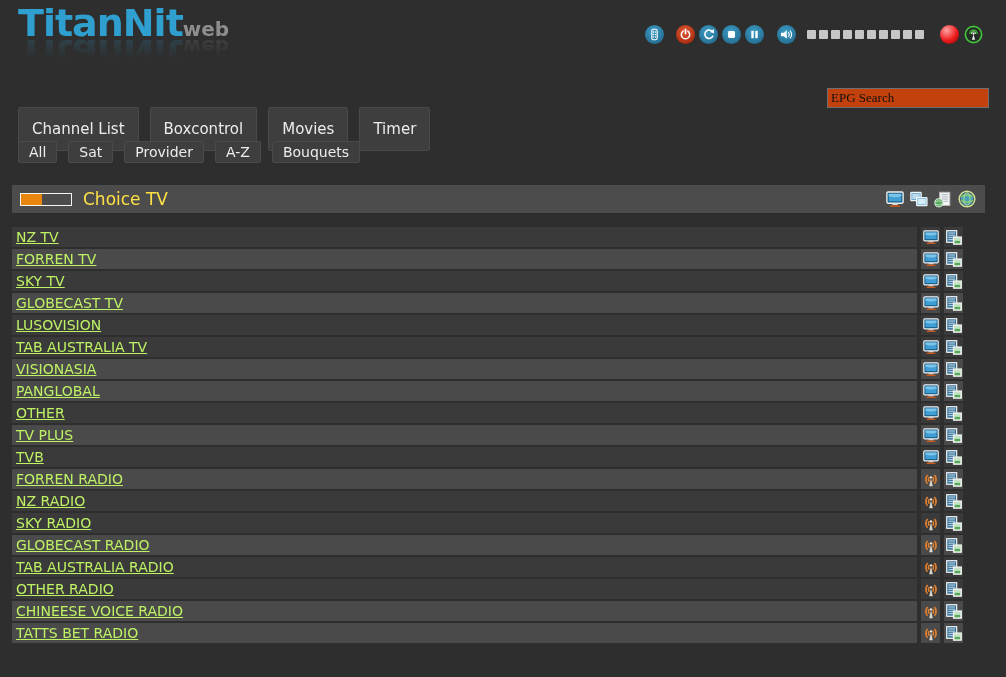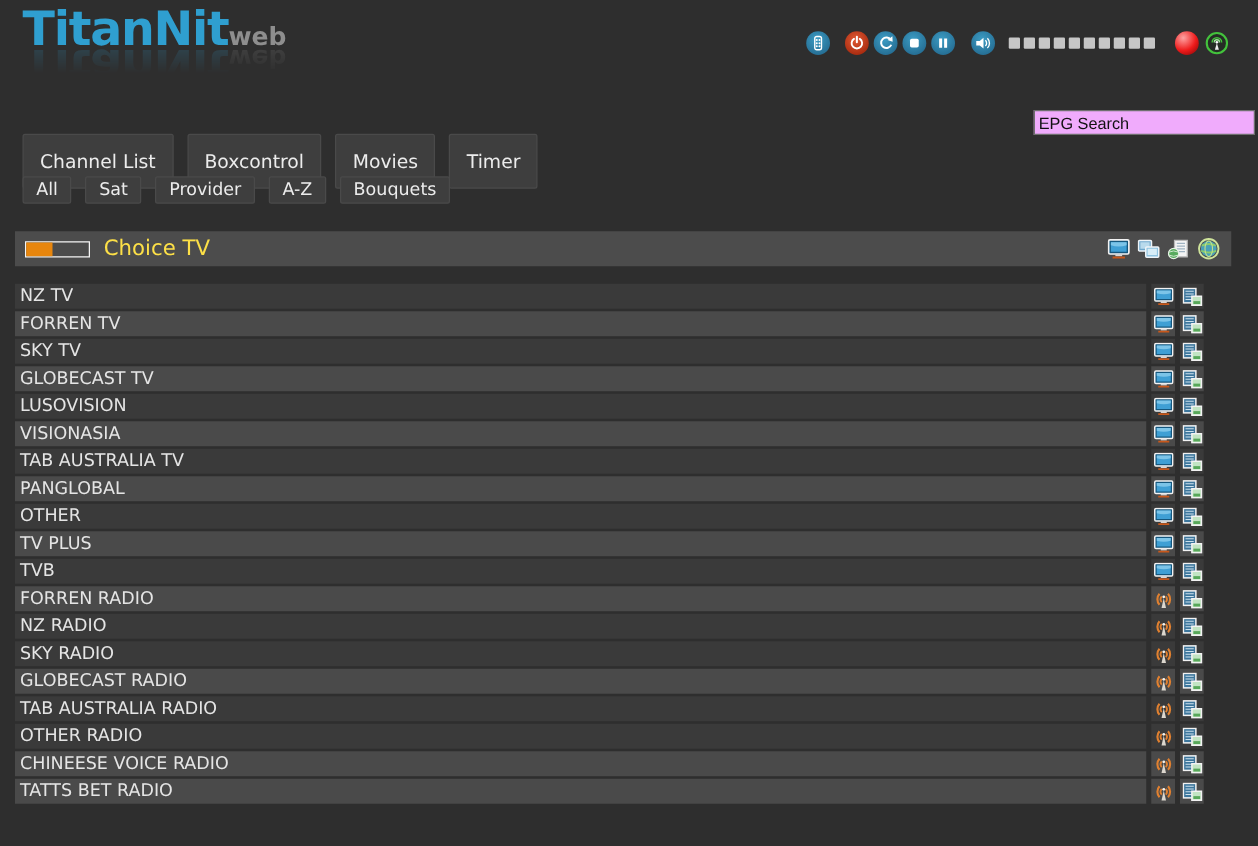--- a/index.html
+++ b/index.html
@@ -37,23 +37,23 @@
   #volume-level { display:flex; align-items:center; margin-left:8px; }
   .vol-seg { width:9px; height:9px; background:#c6c6c6; border-radius:1px; margin-left:3px; }
   .record-ball {
     width:19px; height:19px; border-radius:50%; margin-left:16px;
     background:radial-gradient(circle at 35% 28%, #ffa2a2, #ee1b1b 55%, #860505 95%);
   }
   .antenna-badge { width:19px; height:19px; margin-left:5px; display:flex; align-items:center; justify-content:center; }
 
   
   #search-input {
-    position:absolute; left:827px; top:88px; width:177px; height:20px;
-    background:#f0abfc; color:#111; border:1px solid #6f6f6f;
-    font-family:Liberation Sans, sans-serif; font-size:13px; padding:0 3px;
+    position:absolute; left:827px; top:88px; width:162px; height:20px;
+    background:#c2410c; color:#111; border:1px solid #6f6f6f;
+    font-family:Liberation Serif, serif; font-size:13px; padding:0 3px;
   }
 
   
   .tab-row { position:absolute; display:flex; }
   #nav-tabs { left:18px; top:107px; }
   #filter-tabs { left:18px; top:141px; }
   .tab-btn {
     background:#3e3e3e; color:#ececec; border:1px solid #4a4a4a; border-radius:2px;
     font-family:"DejaVu Sans",sans-serif; font-size:15px; padding:12px 13px; margin-right:11px;
     cursor:pointer; white-space:nowrap;
@@ -69,22 +69,22 @@
   #progress-fill { height:100%; background:#e8860d; }
   #now-channel { font-size:17px; color:#fde047; margin-right:9px; white-space:nowrap; }
   #now-epg { font-size:11.5px; color:#fdfdfd; white-space:nowrap; position:relative; top:1px; }
   .bar-spacer { flex:1; }
   .bar-icon { width:20px; height:20px; display:flex; align-items:center; justify-content:center; margin-left:4px; cursor:pointer; }
 
   
   #channel-list { position:absolute; left:12px; top:227px; width:951px; }
   .row { display:flex; height:20px; margin-bottom:2px; }
   .row-name {
-    flex:1; color:#e5e5e5; font-size:14px; line-height:20px; padding-left:4px;
-    white-space:nowrap; overflow:hidden; cursor:pointer;
+    flex:1; color:#bef264; font-size:14px; line-height:20px; padding-left:4px;
+    white-space:nowrap; overflow:hidden; cursor:pointer;text-decoration:underline;
   }
   .icon-cell { width:19px; margin-left:4px; display:flex; align-items:center; justify-content:center; cursor:pointer; flex:0 0 auto; }
   .row.odd  .row-name, .row.odd  .icon-cell { background:#3a3a3a; }
   .row.even .row-name, .row.even .icon-cell { background:#4a4a4a; }
 </style>
 </head>
 <body>
 
 <div id="logo">
   <div class="logo-line">
@@ -355,49 +355,49 @@
             <line x1="2.4" y1="5.2" x2="9" y2="5.2"></line>
           <line x1="2.4" y1="7.4" x2="9" y2="7.4"></line>
             <line x1="2.4" y1="9.6" x2="9" y2="9.6"></line>
         </g>
         <rect x="7.5" y="7" width="7.8" height="7.2" fill="#c2e4c3" stroke="#f2f2f2" stroke-width="1.2"></rect>
         <rect x="8.7" y="10.9" width="5.4" height="2.3" fill="#58a85a"></rect>
       </svg>
     </div>
   </div>
 
+  <div class="row odd">
+    <div class="row-name">TAB AUSTRALIA TV</div>
+    <div class="icon-cell tv-cell" style="display: flex;">
+      <svg width="16" height="15" viewBox="0 0 16 15">
+        <rect x="0.8" y="0.8" width="14.4" height="10" rx="1" fill="#15577e" stroke="#f2f2f2" stroke-width="1.2"></rect>
+        <rect x="2.4" y="2.4" width="11.2" height="6.8" fill="#3f9fd4"></rect>
+        <path d="M2.4 2.4 h11.2 v2.2 q-5.6 1.7 -11.2 0 z" fill="#7cc4e8"></path>
+        <rect x="5.6" y="11" width="4.8" height="1.4" fill="#d8d8d8"></rect>
+        <rect x="3.6" y="12.6" width="8.8" height="1.4" fill="#c9581b"></rect>
+      </svg>
+    </div>
+
+    <div class="icon-cell">
+      <svg width="16" height="15" viewBox="0 0 16 15">
+        <rect x="0.7" y="0.7" width="10" height="11.6" fill="#3d769c" stroke="#f2f2f2" stroke-width="1.2"></rect>
+        <g stroke="#cde2ee" stroke-width="0.9">
+          <line x1="2.4" y1="3" x2="9" y2="3"></line>
+            <line x1="2.4" y1="5.2" x2="9" y2="5.2"></line>
+          <line x1="2.4" y1="7.4" x2="9" y2="7.4"></line>
+            <line x1="2.4" y1="9.6" x2="9" y2="9.6"></line>
+        </g>
+        <rect x="7.5" y="7" width="7.8" height="7.2" fill="#c2e4c3" stroke="#f2f2f2" stroke-width="1.2"></rect>
+        <rect x="8.7" y="10.9" width="5.4" height="2.3" fill="#58a85a"></rect>
+      </svg>
+    </div>
+  </div>
+
   <div class="row even">
     <div class="row-name">VISIONASIA</div>
-    <div class="icon-cell tv-cell" style="display: flex;">
-      <svg width="16" height="15" viewBox="0 0 16 15">
-        <rect x="0.8" y="0.8" width="14.4" height="10" rx="1" fill="#15577e" stroke="#f2f2f2" stroke-width="1.2"></rect>
-        <rect x="2.4" y="2.4" width="11.2" height="6.8" fill="#3f9fd4"></rect>
-        <path d="M2.4 2.4 h11.2 v2.2 q-5.6 1.7 -11.2 0 z" fill="#7cc4e8"></path>
-        <rect x="5.6" y="11" width="4.8" height="1.4" fill="#d8d8d8"></rect>
-        <rect x="3.6" y="12.6" width="8.8" height="1.4" fill="#c9581b"></rect>
-      </svg>
-    </div>
-
-    <div class="icon-cell">
-      <svg width="16" height="15" viewBox="0 0 16 15">
-        <rect x="0.7" y="0.7" width="10" height="11.6" fill="#3d769c" stroke="#f2f2f2" stroke-width="1.2"></rect>
-        <g stroke="#cde2ee" stroke-width="0.9">
-          <line x1="2.4" y1="3" x2="9" y2="3"></line>
-            <line x1="2.4" y1="5.2" x2="9" y2="5.2"></line>
-          <line x1="2.4" y1="7.4" x2="9" y2="7.4"></line>
-            <line x1="2.4" y1="9.6" x2="9" y2="9.6"></line>
-        </g>
-        <rect x="7.5" y="7" width="7.8" height="7.2" fill="#c2e4c3" stroke="#f2f2f2" stroke-width="1.2"></rect>
-        <rect x="8.7" y="10.9" width="5.4" height="2.3" fill="#58a85a"></rect>
-      </svg>
-    </div>
-  </div>
-
-  <div class="row odd">
-    <div class="row-name">TAB AUSTRALIA TV</div>
     <div class="icon-cell tv-cell" style="display: flex;">
       <svg width="16" height="15" viewBox="0 0 16 15">
         <rect x="0.8" y="0.8" width="14.4" height="10" rx="1" fill="#15577e" stroke="#f2f2f2" stroke-width="1.2"></rect>
         <rect x="2.4" y="2.4" width="11.2" height="6.8" fill="#3f9fd4"></rect>
         <path d="M2.4 2.4 h11.2 v2.2 q-5.6 1.7 -11.2 0 z" fill="#7cc4e8"></path>
         <rect x="5.6" y="11" width="4.8" height="1.4" fill="#d8d8d8"></rect>
         <rect x="3.6" y="12.6" width="8.8" height="1.4" fill="#c9581b"></rect>
       </svg>
     </div>
 

